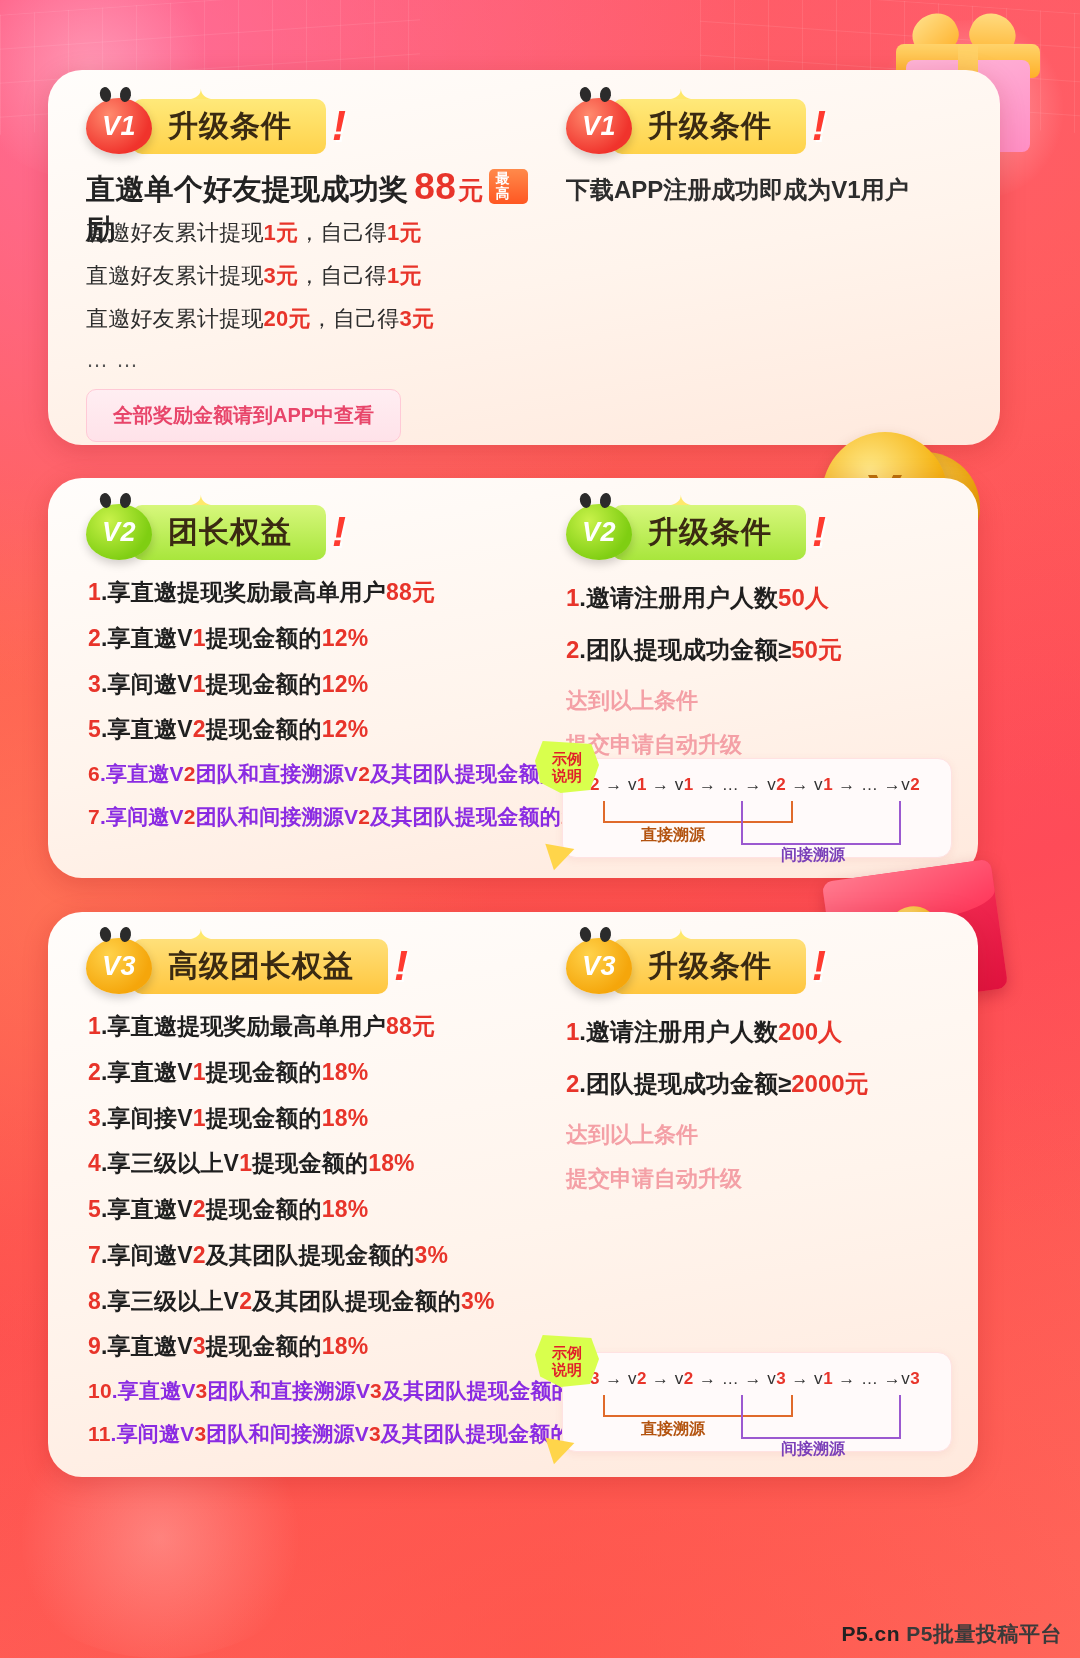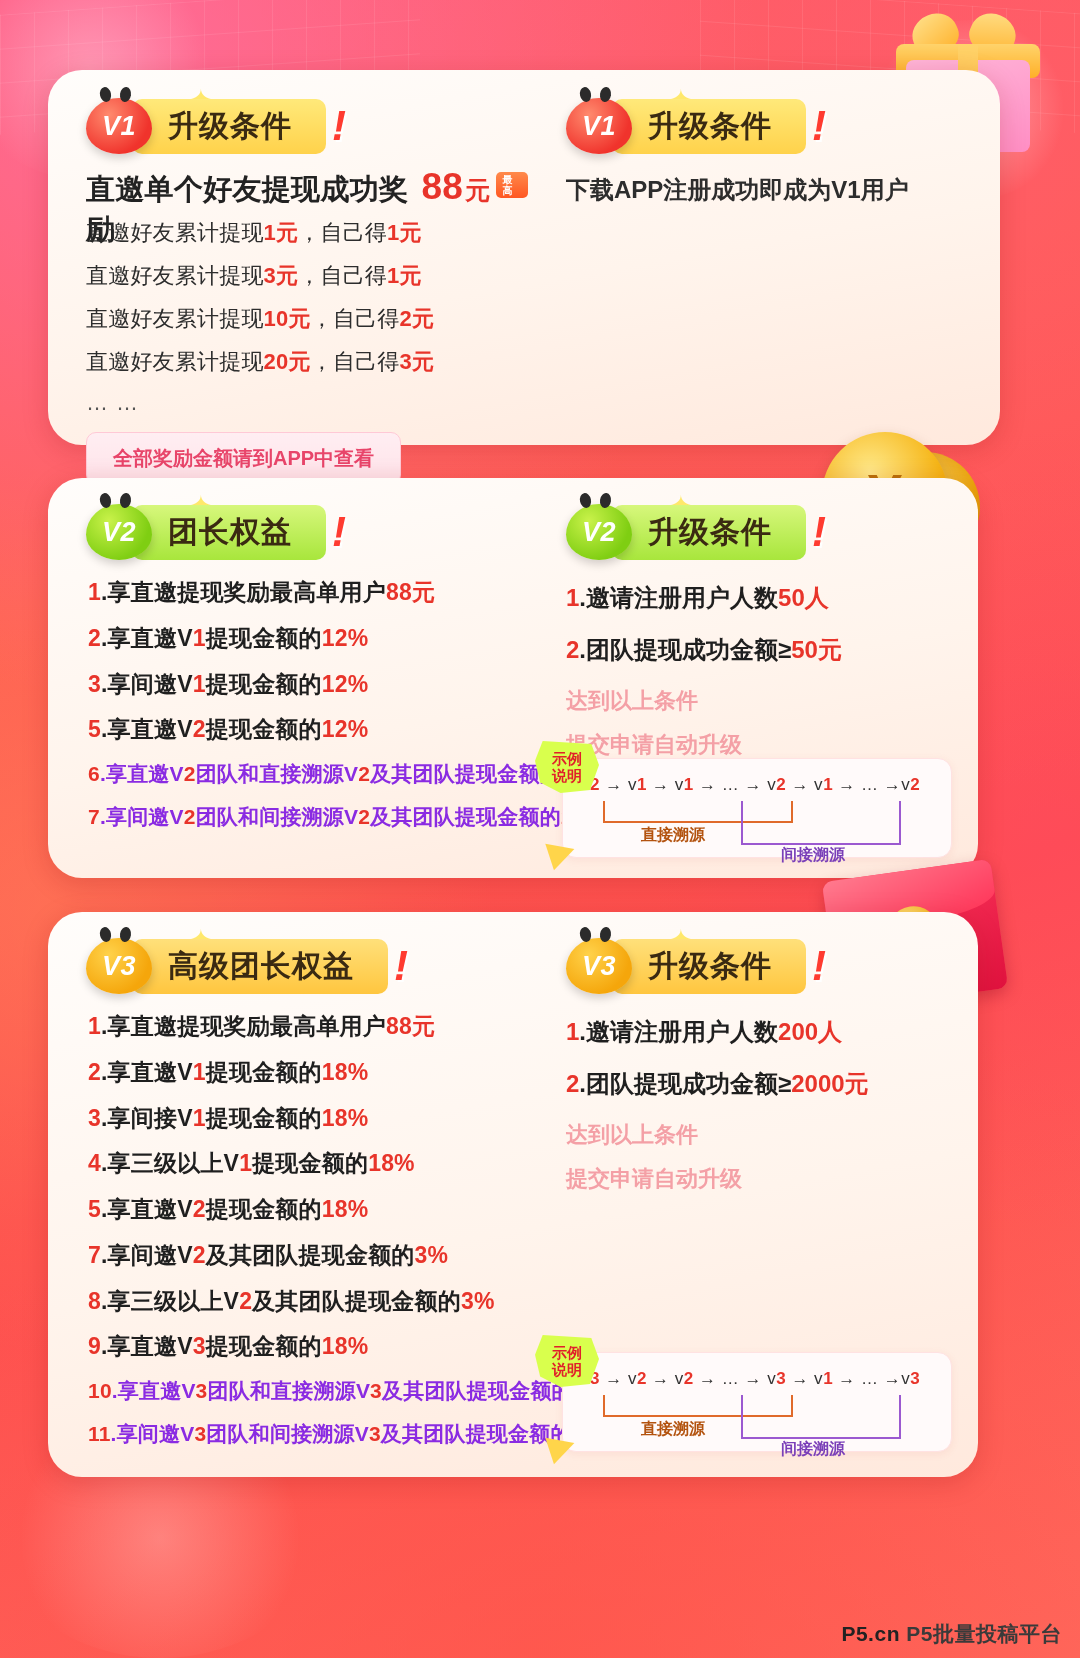--- a/index.html
+++ b/index.html
@@ -90,21 +90,21 @@
   }
 
   
   .headline {
     font-size: 29px; font-weight: 800; color: #222; letter-spacing: .3px;
     display: flex; align-items: baseline;
   }
   .hl-num { color: #e8342a; font-size: 37px; font-weight: 900; margin: 0 2px; }
   .hl-unit { color: #e8342a; font-size: 25px; font-weight: 900; }
   .tag-top {
-    margin-left: 6px; font-size: 10px; color:#fff; font-weight:700;
+    margin-left: 6px; font-size: 14px; color:#fff; font-weight:700;
     background: linear-gradient(180deg,#ff8a4b,#ff5722);
     padding: 2px 6px; border-radius: 5px; transform: translateY(-16px);
     display:inline-block; line-height: 1.1;
   }
   .row { font-size: 22px; color: #2d2d2d; margin-bottom: 13px; letter-spacing: .2px; }
   .dots { font-size: 22px; color:#555; letter-spacing: 8px; margin-bottom: 8px; }
 
   .note-btn {
     margin-top: 8px; display: inline-block;
     background: linear-gradient(180deg,#ffeef2,#ffe2e9);
@@ -247,21 +247,20 @@
       <div class="headline" style="position:absolute; left:38px; top:96px;">
         <span>直邀单个好友提现成功奖励</span>
         <span class="hl-num">88</span>
         <span class="hl-unit">元</span>
         <span class="tag-top">最高</span>
       </div>
 
       <div style="position:absolute; left:38px; top:148px; width:420px;">
         <div class="row">直邀好友累计提现<span style="color:#e8342a;font-weight:800;">1元</span>，自己得<span style="color:#e8342a;font-weight:800;">1元</span></div>
         <div class="row">直邀好友累计提现<span style="color:#e8342a;font-weight:800;">3元</span>，自己得<span style="color:#e8342a;font-weight:800;">1元</span></div>
-        <div class="row">直邀好友累计提现<span style="color:#e8342a;font-weight:800;">10元</span>，自己得<span style="color:#e8342a;font-weight:800;">2元</span></div>
         <div class="row">直邀好友累计提现<span style="color:#e8342a;font-weight:800;">20元</span>，自己得<span style="color:#e8342a;font-weight:800;">3元</span></div>
         <div class="dots">……</div>
         <div class="note-btn">全部奖励金额请到APP中查看</div>
       </div>
     </div>
 
     <div class="col-right">
       <div class="hdr" style="left:28px; top:28px;">
         <div class="vbadge v1">V1</div>
         <div class="pill y">升级条件</div>

